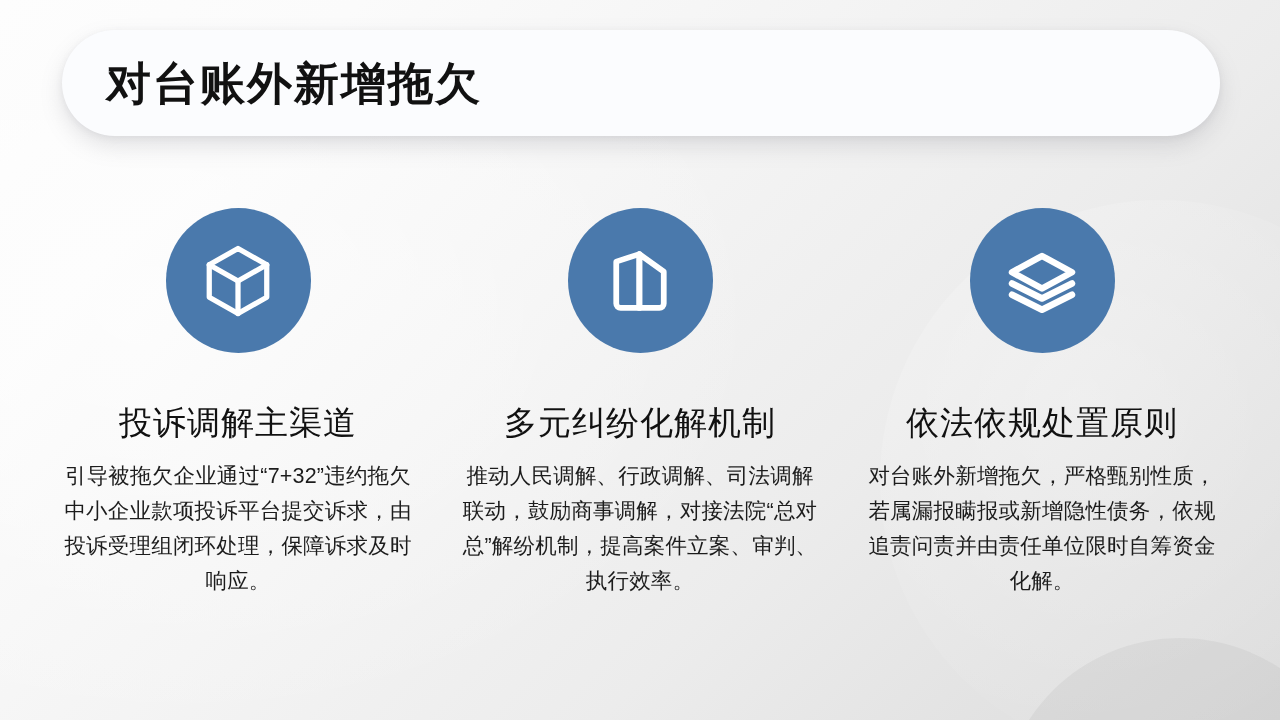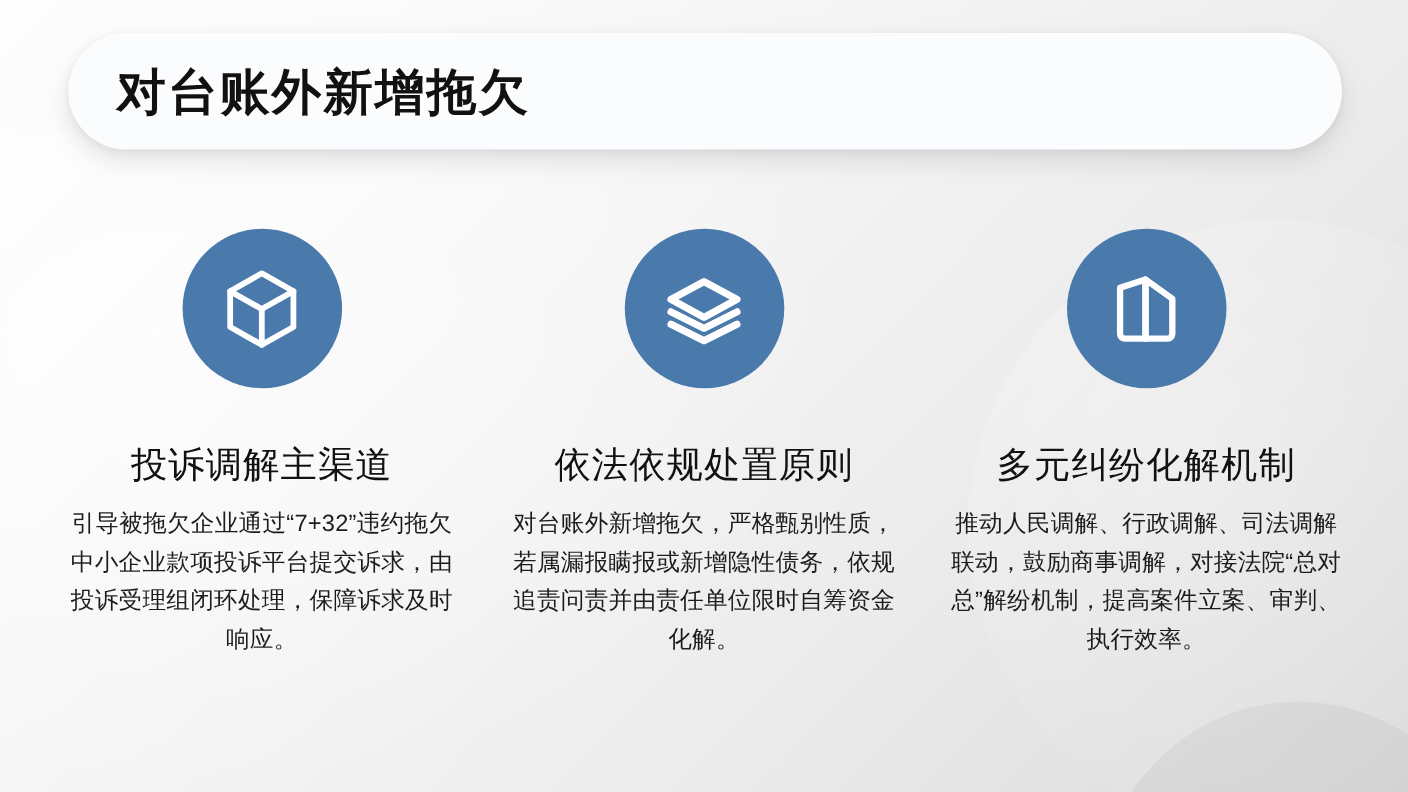--- a/index.html
+++ b/index.html
@@ -177,41 +177,41 @@
             <path d="M32 6 L55 19 L55 45 L32 58 L9 45 L9 19 Z"></path>
             <path d="M9 19 L32 32 L55 19"></path>
             <path d="M32 32 L32 58"></path>
           </svg>
         </span>
       </div>
       <div class="col-heading">投诉调解主渠道</div>
       <div class="col-body">引导被拖欠企业通过“7+32”违约拖欠中小企业款项投诉平台提交诉求，由投诉受理组闭环处理，保障诉求及时响应。</div>
     </div>
 
+    <div class="column col-2">
+      <div class="icon-badge">
+        <span>
+          <svg viewBox="0 0 64 64" fill="none" stroke="#ffffff" stroke-width="4.6" stroke-linecap="round" stroke-linejoin="round">
+            <path d="M31.5 10.5 L13 16.5 L13 50 a3.5 3.5 0 0 0 3.5 3.5 L31.5 53.5 Z"></path>
+            <path d="M31.5 10.5 L31.5 53.5 L47.5 53.5 a3.5 3.5 0 0 0 3.5 -3.5 L51 24.5 Z"></path>
+          </svg>
+        </span>
+      </div>
+      <div class="col-heading">多元纠纷化解机制</div>
+      <div class="col-body">推动人民调解、行政调解、司法调解联动，鼓励商事调解，对接法院“总对总”解纷机制，提高案件立案、审判、执行效率。</div>
+    </div>
+
     <div class="column col-3">
       <div class="icon-badge">
         <span>
           <svg viewBox="0 0 64 64" fill="none" stroke="#ffffff" stroke-width="5.2" stroke-linecap="round" stroke-linejoin="round">
             <path d="M32 12 L56 25 L32 38 L8 25 Z"></path>
             <path d="M8 34 L32 46 L56 34"></path>
             <path d="M8 43 L32 55 L56 43"></path>
           </svg>
         </span>
       </div>
       <div class="col-heading">依法依规处置原则</div>
       <div class="col-body">对台账外新增拖欠，严格甄别性质，若属漏报瞒报或新增隐性债务，依规追责问责并由责任单位限时自筹资金化解。</div>
     </div>
 
-    <div class="column col-2">
-      <div class="icon-badge">
-        <span>
-          <svg viewBox="0 0 64 64" fill="none" stroke="#ffffff" stroke-width="4.6" stroke-linecap="round" stroke-linejoin="round">
-            <path d="M31.5 10.5 L13 16.5 L13 50 a3.5 3.5 0 0 0 3.5 3.5 L31.5 53.5 Z"></path>
-            <path d="M31.5 10.5 L31.5 53.5 L47.5 53.5 a3.5 3.5 0 0 0 3.5 -3.5 L51 24.5 Z"></path>
-          </svg>
-        </span>
-      </div>
-      <div class="col-heading">多元纠纷化解机制</div>
-      <div class="col-body">推动人民调解、行政调解、司法调解联动，鼓励商事调解，对接法院“总对总”解纷机制，提高案件立案、审判、执行效率。</div>
-    </div>
-
   </div>
 </div>
 
 </body></html>

